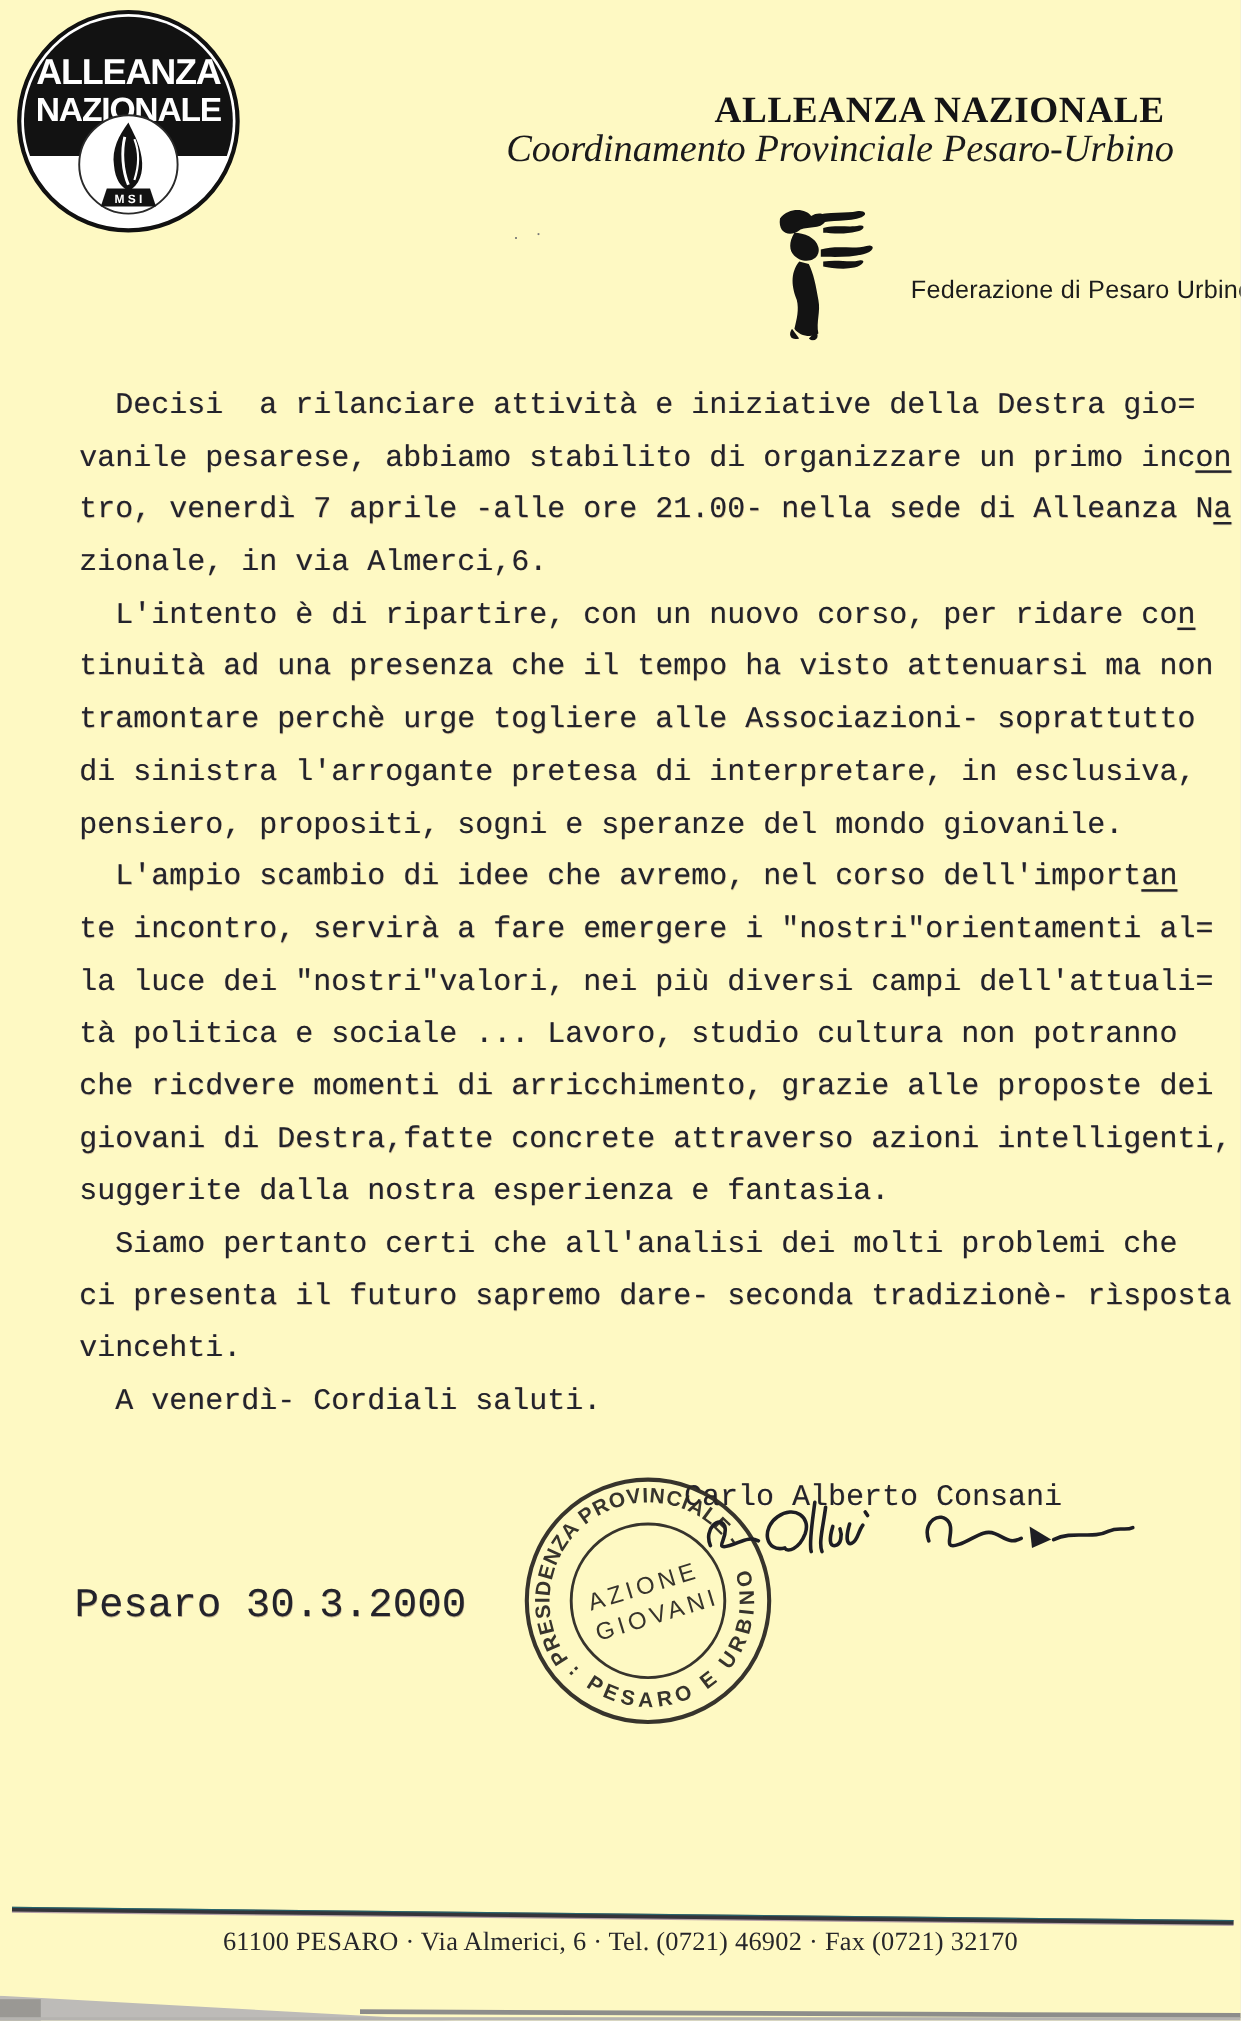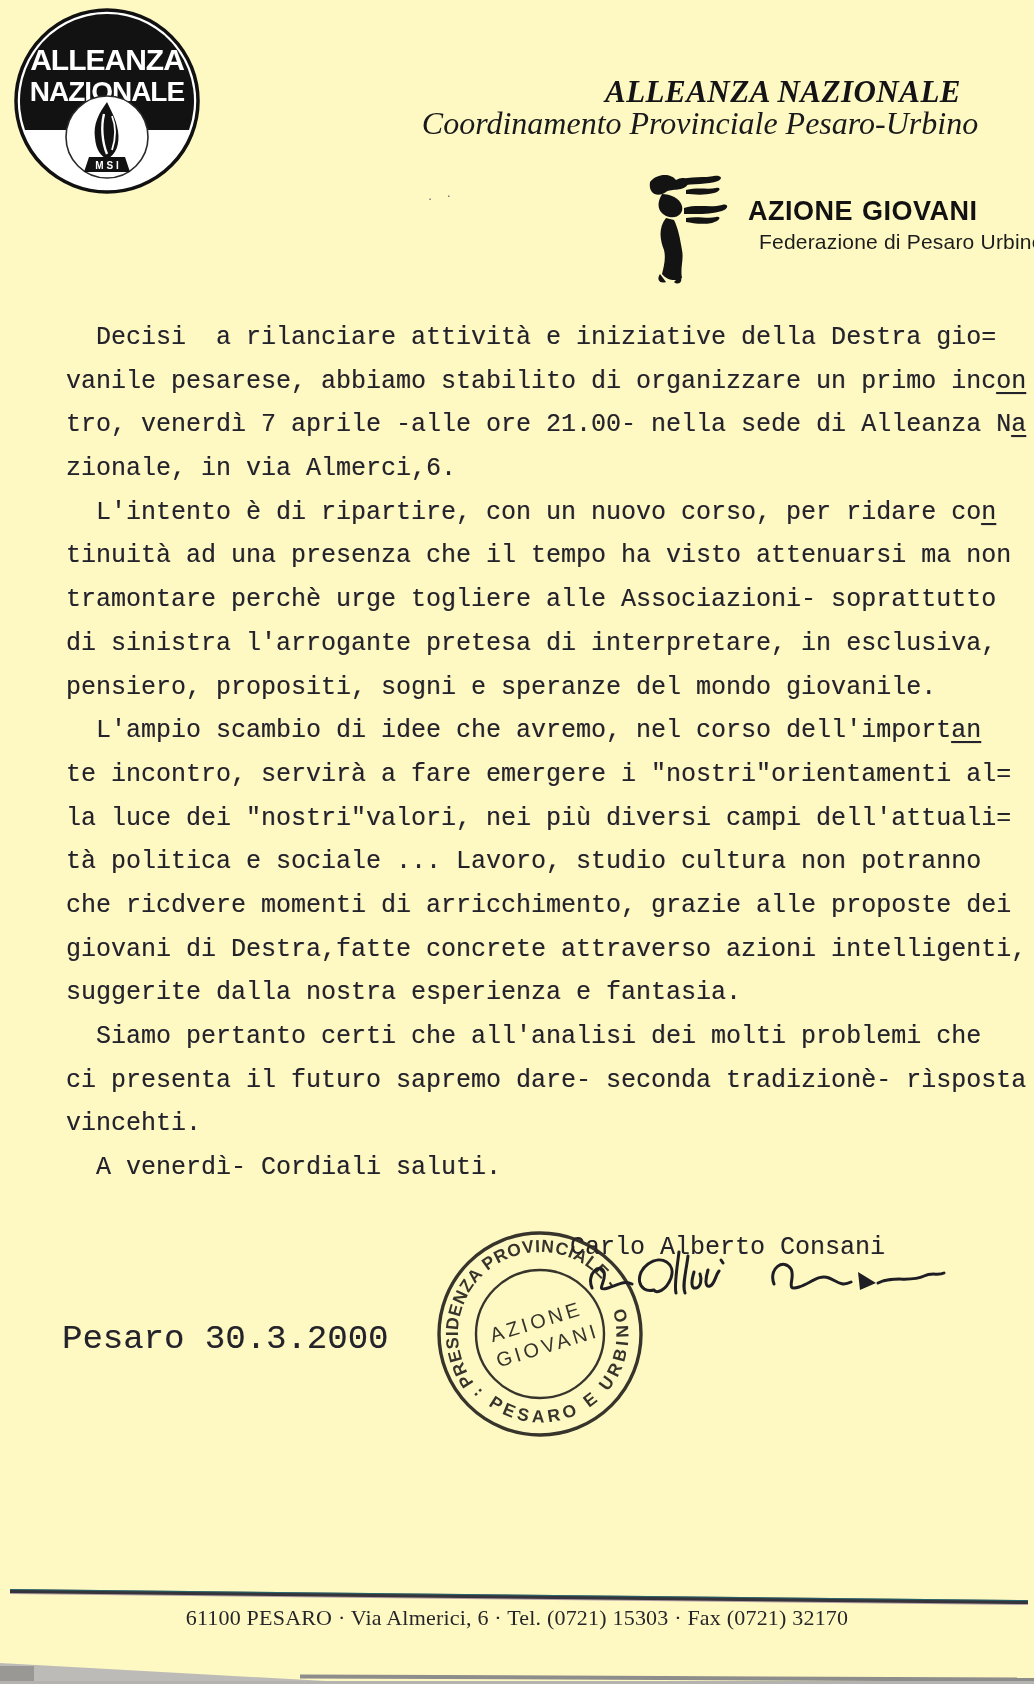--- a/index.html
+++ b/index.html
@@ -1,21 +1,21 @@
 <!DOCTYPE html>
 <html><head>
 <meta charset="utf-8">
 <style>
   html,body{margin:0;padding:0;background:#e8e6e2;}
   #page{position:relative;width:1034px;height:1684px;margin:0 auto;background:#fef9c3;overflow:hidden;
         font-family:"Liberation Sans",sans-serif;}
   
   #msi-logo{position:absolute;left:12px;top:6px;}
   .org-name{position:absolute;left:783px;top:74px;transform:translateX(-50%);
-            font-family:"Liberation Serif",serif;font-style:italic;font-weight:bold;
+            font-family:"Liberation Serif",serif;font-weight:bold;
             font-size:31px;color:#141416;letter-spacing:.5px;white-space:nowrap;}
   .org-sub{position:absolute;left:700px;top:105px;transform:translateX(-50%);
            font-family:"Liberation Serif",serif;font-style:italic;font-weight:500;
            font-size:32px;color:#1a1a1c;white-space:nowrap;}
   #ag-icon{position:absolute;left:636px;top:168px;}
   .ag-title{position:absolute;left:748px;top:196px;font-weight:bold;font-size:27px;
             color:#121212;letter-spacing:.5px;white-space:nowrap;}
   .ag-title .p2{margin-left:9px;}
   .ag-sub{position:absolute;left:759px;top:230px;font-size:21px;color:#1c1c1c;letter-spacing:.2px;white-space:nowrap;}
   .dots-artifact{position:absolute;left:428px;top:186px;font-size:15px;color:#777;letter-spacing:5px;}
@@ -77,23 +77,20 @@
       <path d="M50,22 C62,19 72,22 80,20 86,19 84,24 78,25 66,28 56,26 50,26 Z"></path>
       <path d="M26,26 C20,36 22,44 30,48 C40,52 48,46 46,38 C44,30 34,26 26,26 Z"></path>
       <path d="M48,40 C60,36 76,40 86,37 92,35 94,40 86,43 74,47 58,46 48,46 Z"></path>
       <path d="M50,50 C62,48 72,51 80,49 86,48 84,53 76,55 66,57 56,55 50,54 Z"></path>
       <path d="M30,50 C22,60 24,72 28,82 C30,90 28,98 26,106 C30,112 40,114 46,110 C44,100 48,92 46,82 C44,70 42,60 38,52 Z"></path>
       <path d="M24,106 C20,112 24,116 30,114 Z"></path>
       <path d="M44,108 C48,114 42,118 38,114 Z"></path>
     </g>
   </svg>
 
-  <div class="ag-title">
-    <span class="p1">AZIONE</span><span class="p2">GIOVANI</span>
-  </div>
   <div class="ag-sub">Federazione di Pesaro Urbino</div>
 
   <div class="letter"><div class="tl"><span>  Decisi  a rilanciare attività e iniziative della Destra gio=</span></div><div class="tl"><span>vanile pesarese, abbiamo stabilito di organizzare un primo inc</span><span class="uln">on</span></div><div class="tl"><span>tro, venerdì 7 aprile -alle ore 21.00- nella sede di Alleanza N</span><span class="uln">a</span></div><div class="tl"><span>zionale, in via Almerci,6.</span></div><div class="tl"><span>  L'intento è di ripartire, con un nuovo corso, per ridare co</span><span class="uln">n</span></div><div class="tl"><span>tinuità ad una presenza che il tempo ha visto attenuarsi ma non</span></div><div class="tl"><span>tramontare perchè urge togliere alle Associazioni- soprattutto</span></div><div class="tl"><span>di sinistra l'arrogante pretesa di interpretare, in esclusiva,</span></div><div class="tl"><span>pensiero, propositi, sogni e speranze del mondo giovanile.</span></div><div class="tl"><span>  L'ampio scambio di idee che avremo, nel corso dell'import</span><span class="uln">an</span></div><div class="tl"><span>te incontro, servirà a fare emergere i "nostri"orientamenti al=</span></div><div class="tl"><span>la luce dei "nostri"valori, nei più diversi campi dell'attuali=</span></div><div class="tl"><span>tà politica e sociale ... Lavoro, studio cultura non potranno</span></div><div class="tl"><span>che ricdvere momenti di arricchimento, grazie alle proposte dei</span></div><div class="tl"><span>giovani di Destra,fatte concrete attraverso azioni intelligenti,</span></div><div class="tl"><span>suggerite dalla nostra esperienza e fantasia.</span></div><div class="tl"><span>  Siamo pertanto certi che all'analisi dei molti problemi che</span></div><div class="tl"><span>ci presenta il futuro sapremo dare- seconda tradizionè- rìsposta</span></div><div class="tl"><span>vincehti.</span></div><div class="tl"><span>  A venerdì- Cordiali saluti.</span></div></div>
 
   <div class="typed-name">Carlo Alberto Consani</div>
 
   <svg id="stamp" width="220" height="220" viewBox="0 0 220 220">
     <circle cx="110" cy="110" r="101" fill="none" stroke="#2b2823" stroke-width="3.4"></circle>
     <circle cx="110" cy="110" r="64" fill="none" stroke="#2b2823" stroke-width="2.4"></circle>
     <defs>
@@ -123,20 +120,20 @@
       <path d="M143,18 l2,3"></path>
       <path d="M196,42 C190,26 206,16 213,27 C218,36 206,50 221,45 C233,41 241,32 251,36 C259,39 263,45 273,40"></path>
       <path d="M300,41 C316,33 332,41 346,34 C354,30 360,34 366,31"></path>
     </g>
     <path d="M280,30 l18,11 l-16,7 z" fill="#1e1e24"></path>
   </svg>
 
   <div class="date-line">Pesaro 30.3.2000</div>
 
   <div class="footer-rule"></div>
-  <div class="footer-text">61100 PESARO · Via Almerici, 6 · Tel. (0721) 15303 · Fax (0721) 32170</div>
+  <div class="footer-text">61100 PESARO · Via Almerici, 6 · Tel. (0721) 46902 · Fax (0721) 32170</div>
 
   <div class="edge-wedge"></div>
   <div class="edge-corner"></div>
   <div class="edge-bottom"></div>
   <div class="edge-bottom2"></div>
 
 </div>
 
 </body></html>

